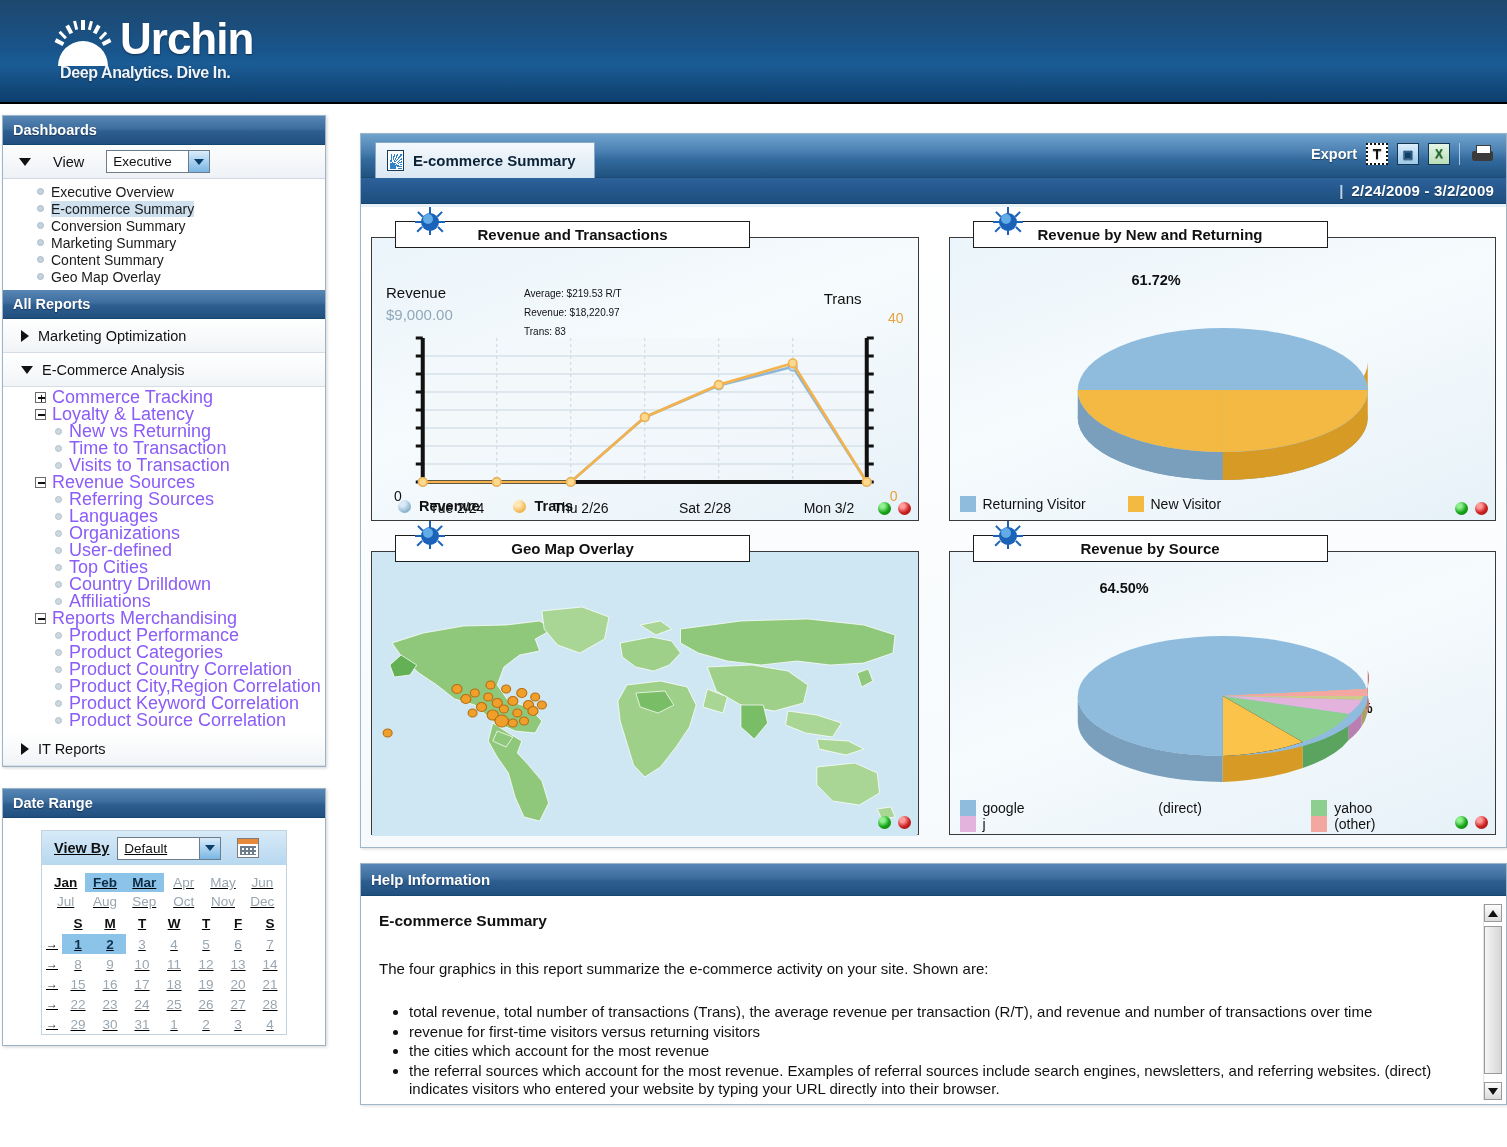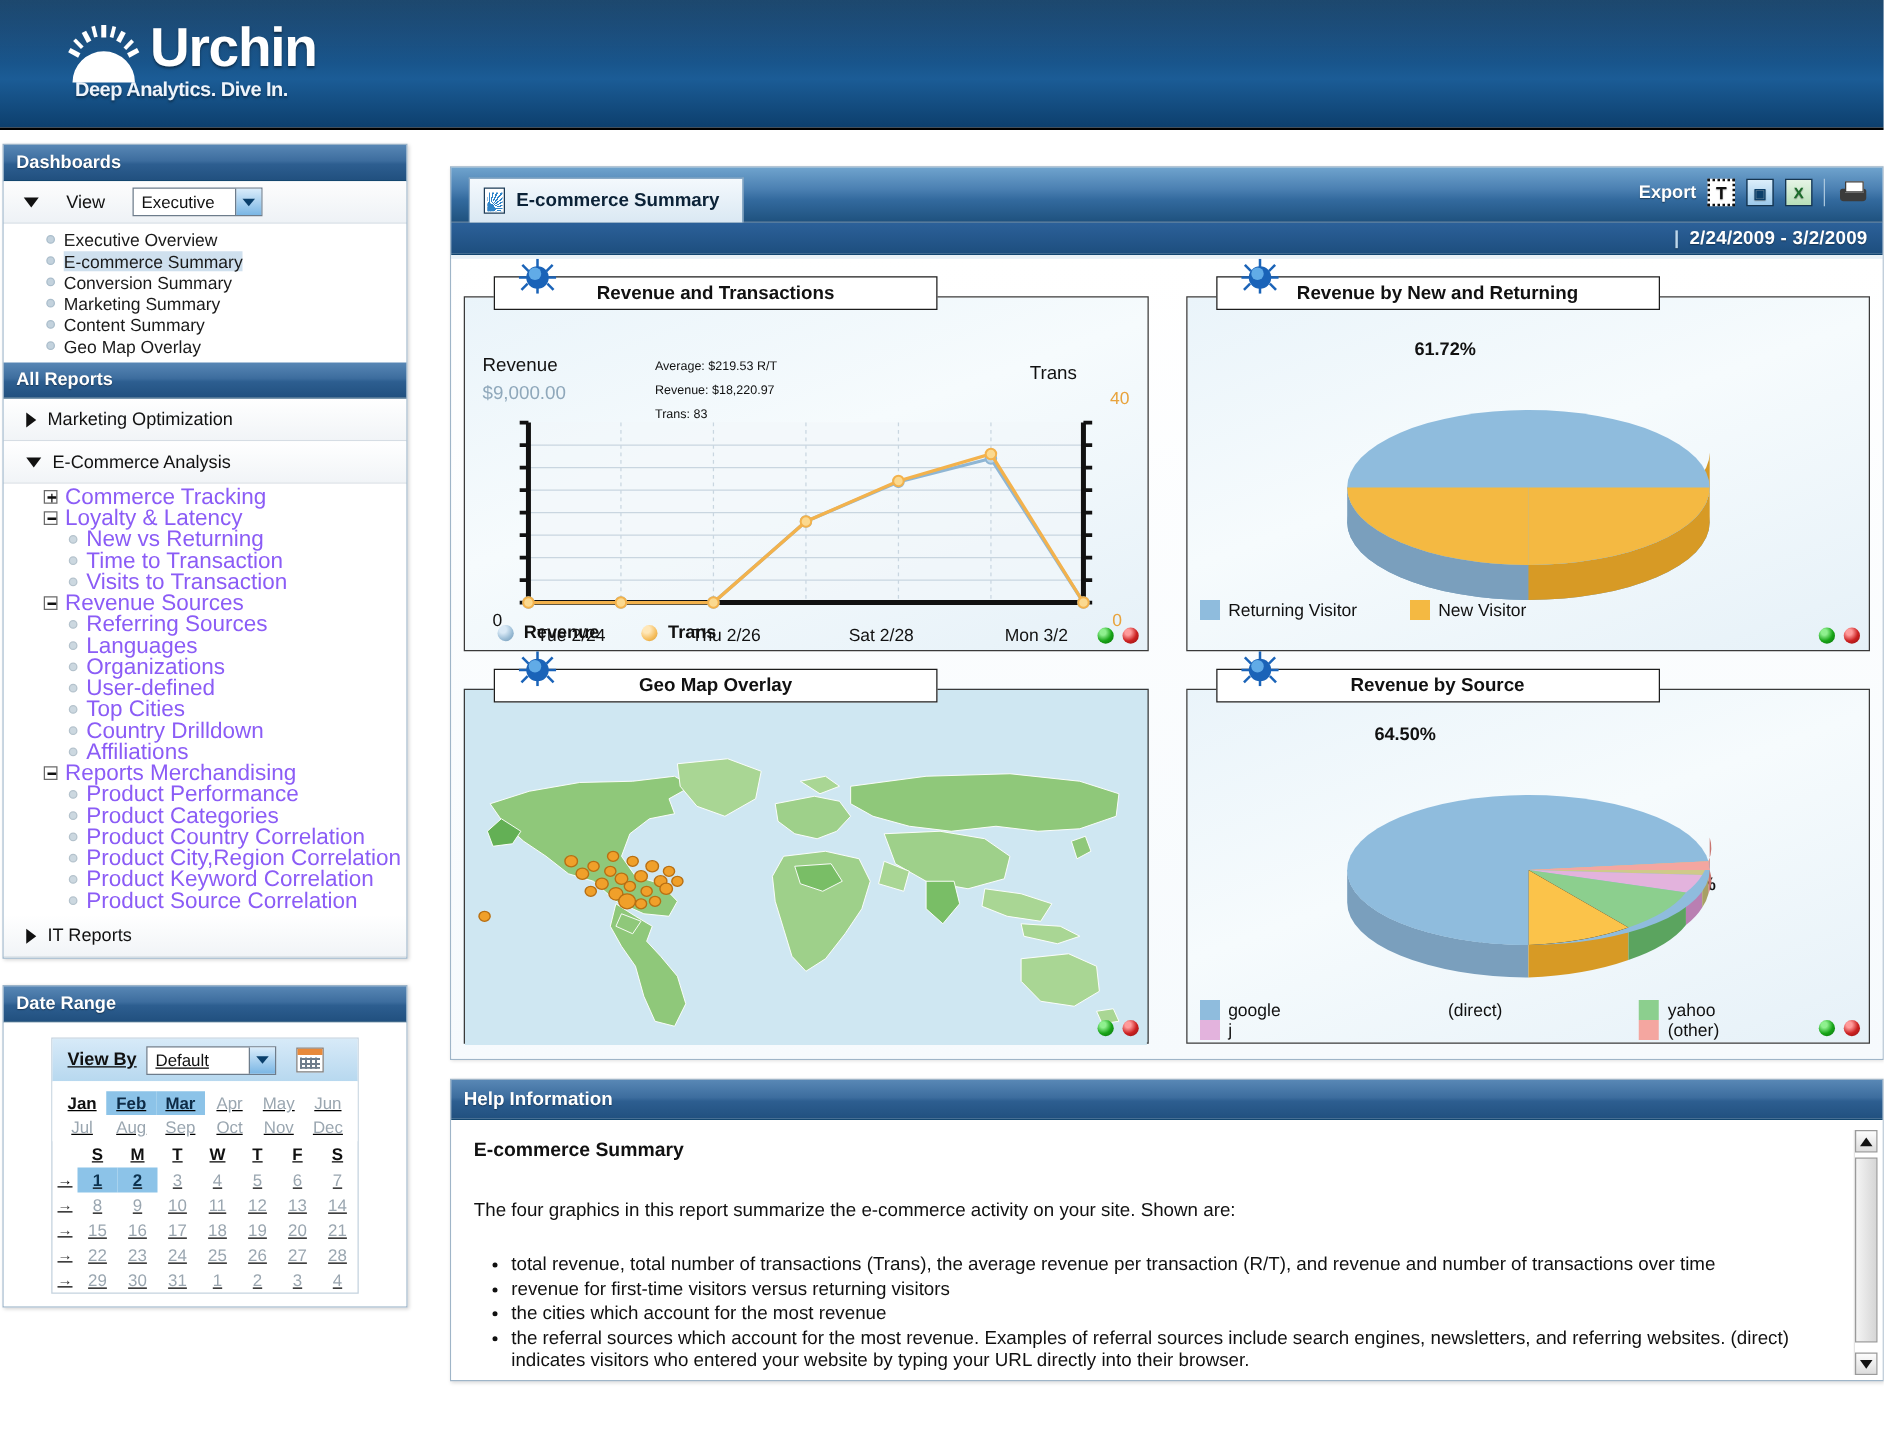--- a/index.html
+++ b/index.html
@@ -648,21 +648,21 @@
           <svg width="100%" height="195" viewBox="0 0 480 195" style="position:absolute;left:0;top:52px">
             <ellipse cx="240" cy="128" rx="145" ry="62" fill="#7aa3c2"></ellipse>
             <path d="M95 100 L95 128 A145 62 0 0 0 240 190 L240 162 A145 62 0 0 1 95 100 Z" fill="#7a9fbd"></path>
             <path d="M240 162 A145 62 0 0 0 385 100 L385 72 A145 62 0 0 1 240 134 Z" fill="#d79a25"></path>
             <path d="M240 190 A145 62 0 0 0 385 128 L385 100 A145 62 0 0 1 240 162 Z" fill="#d79a25"></path>
             <ellipse cx="240" cy="100" rx="145" ry="62" fill="#8fbcdd"></ellipse>
             <path d="M240 100 L385 100 A145 62 0 0 1 95 100 Z" fill="#8fbcdd"></path>
             <path d="M240 100 L385 100 A145 62 0 0 1 240 162 Z" fill="#f4b942"></path>
             <path d="M240 100 L240 162 A145 62 0 0 1 95 100 Z" fill="#f4b942"></path>
           </svg>
-          <div class="pielegend" id="pie1Legend" style="bottom:24px;">
+          <div class="pielegend" id="pie1Legend" style="bottom:8px;">
               <div class="pl-row">
                 <div class="pl-it" style="width: 168px;">
                   <span class="pl-sw" style="background:#8fbcdd"></span>
                   <span>Returning Visitor</span>
                 </div>
                 <div class="pl-it" style="width: 168px;">
                   <span class="pl-sw" style="background:#f4b942"></span>
                   <span>New Visitor</span>
                 </div>
               </div>

